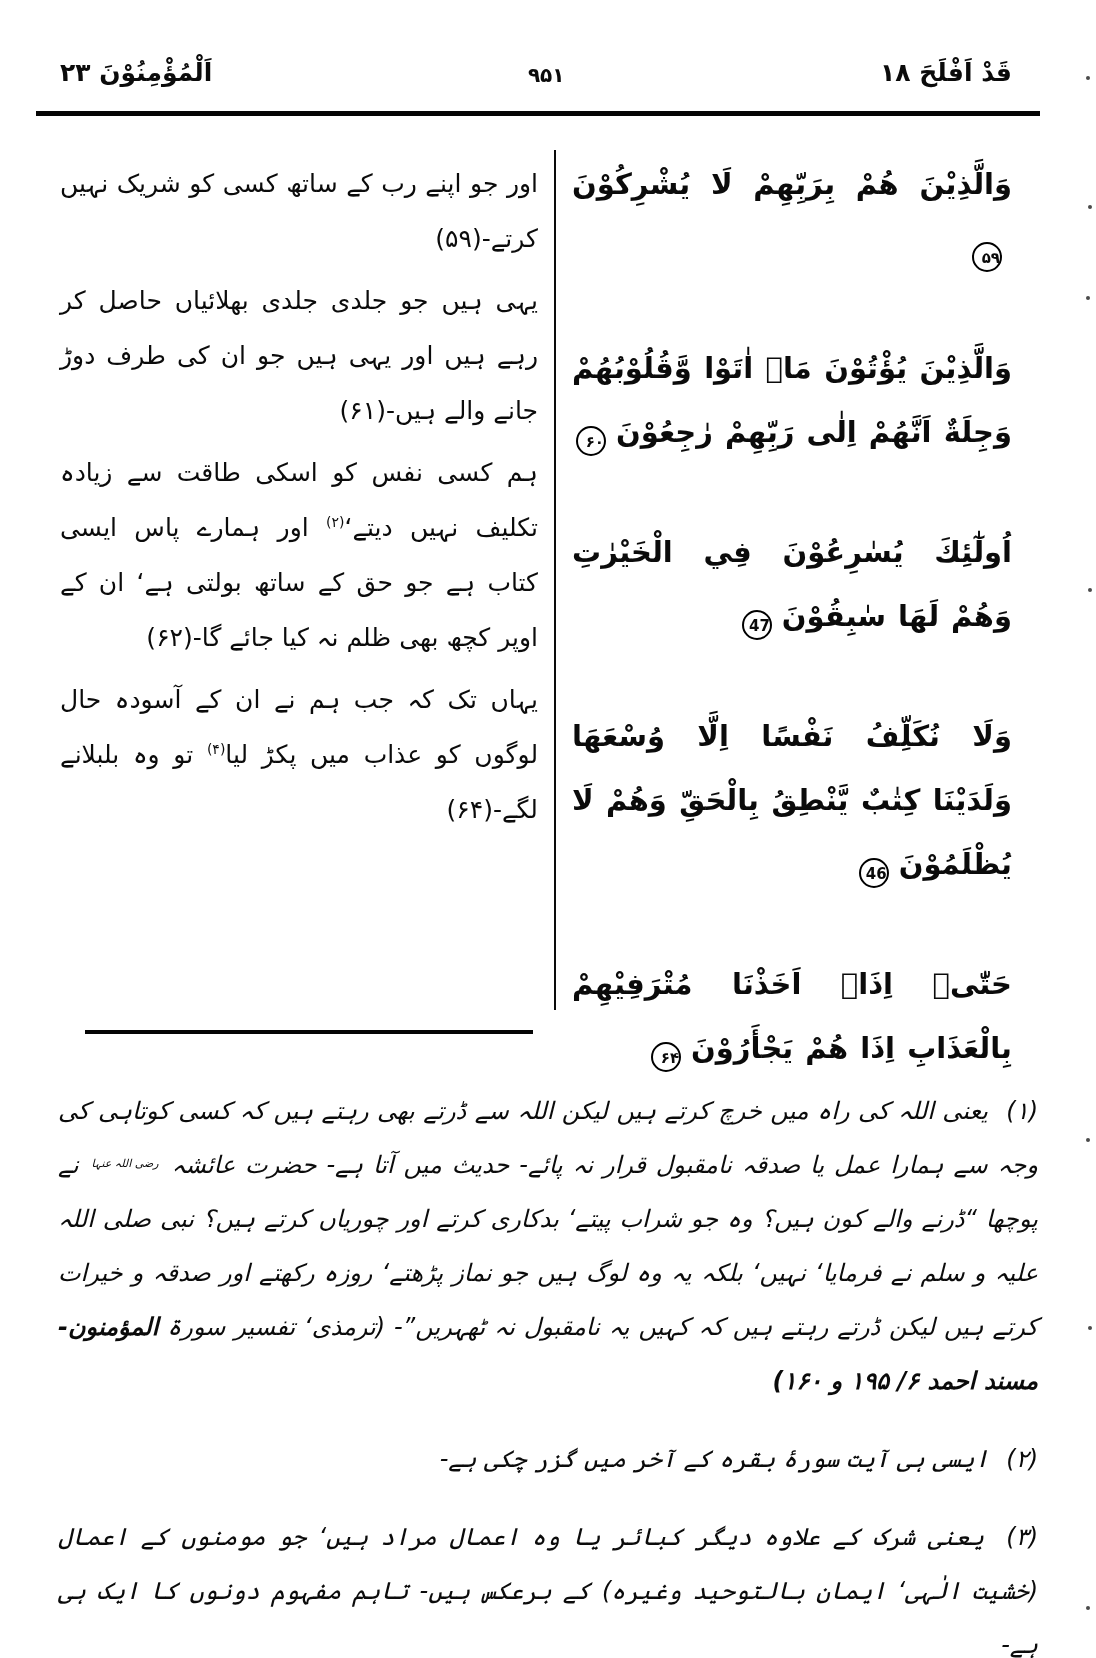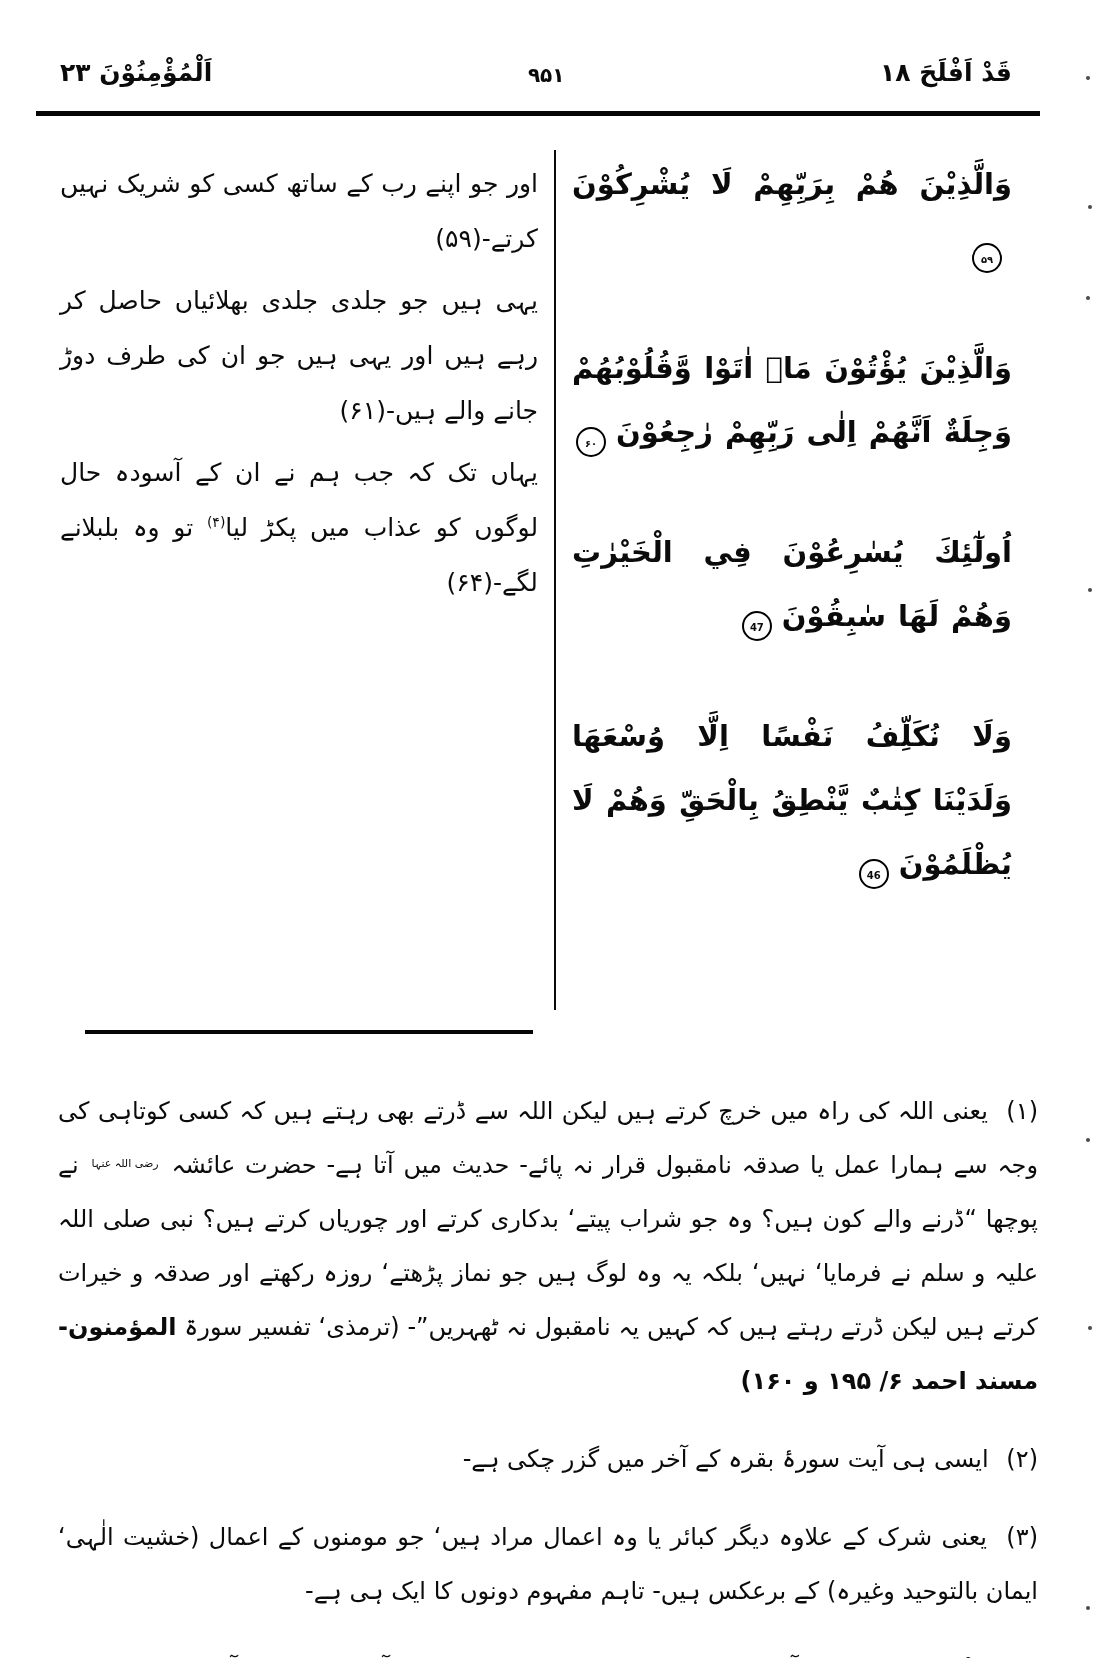--- a/index.html
+++ b/index.html
@@ -42,41 +42,41 @@
     direction:rtl; text-align:justify;
     font-size:29px; font-weight:bold;
     line-height:64px;
     margin:0 0 56px 0;
     word-spacing:2px;
   }
   .verse:last-child { margin-bottom:0; }
   .aya-num {
     display:inline-block; width:30px; height:30px; line-height:29px;
     border:2.5px solid #000; border-radius:50%;
-    font-size:10px; font-weight:bold; text-align:center;
+    font-size:15px; font-weight:bold; 
     vertical-align:-5px; margin:0 10px 0 2px;
     box-sizing:border-box;
   }
   .urdu-para {
     direction:rtl; text-align:justify;
     font-size:25px; line-height:55px;
     margin:0 0 7px 0;
   }
   .urdu-para sup { font-size:14px; line-height:0; }
   
   .fn-rule {
     position:absolute; top:1030px; left:85px; width:448px; height:4px;
     background:#050505;
   }
   .footnotes {
     position:absolute; top:1060px; left:58px; width:980px;
     direction:rtl; text-align:justify;
     font-size:24px; line-height:54px;
   }
-  .footnote { margin-bottom:4px; }
+  .footnote { margin-bottom:4px;font-style:italic; }
   .fn-marker { margin-left:10px; }
   .fn-ref, .fn-word { font-weight:bold; }
   .honorific {
     font-size:11px; line-height:12px; display:inline-block;
     vertical-align:6px; margin:0 3px;
   }
   
   .artifact {
     position:absolute; width:4px; height:4px; border-radius:50%;
     background:#4a4a4a;
@@ -92,30 +92,32 @@
     <span class="page-number">۹۵۱</span>
     <span class="surah-label">اَلْمُؤْمِنُوْنَ ۲۳</span>
   </div>
   <div class="header-rule"></div>
 
   <div class="columns">
 
     <div class="col-urdu">
       <p class="urdu-para"><span>اور جو اپنے رب کے ساتھ کسی کو شریک نہیں کرتے-(۵۹)</span></p>
       <p class="urdu-para"><span>یہی ہیں جو جلدی جلدی بھلائیاں حاصل کر رہے ہیں اور یہی ہیں جو ان کی طرف دوڑ جانے والے ہیں-(۶۱)</span></p>
+      <p class="urdu-para"><span>ہم کسی نفس کو اسکی طاقت سے زیادہ تکلیف نہیں دیتے‘</span><sup>(۲)</sup> <span>اور ہمارے پاس ایسی کتاب ہے جو حق کے ساتھ بولتی ہے‘ ان کے اوپر کچھ بھی ظلم نہ کیا جائے گا-(۶۲)</span></p>
       <p class="urdu-para"><span>یہاں تک کہ جب ہم نے ان کے آسودہ حال لوگوں کو عذاب میں پکڑ لیا</span><sup>(۴)</sup> <span>تو وہ بلبلانے لگے-(۶۴)</span></p>
     </div>
 
     <div class="col-divider"></div>
 
     <div class="col-arabic">
       <p class="verse"><span>وَالَّذِيْنَ هُمْ بِرَبِّهِمْ لَا يُشْرِكُوْنَ</span><span class="aya-num">۵۹</span></p>
       <p class="verse"><span>وَالَّذِيْنَ يُؤْتُوْنَ مَاۤ اٰتَوْا وَّقُلُوْبُهُمْ وَجِلَةٌ اَنَّهُمْ اِلٰى رَبِّهِمْ رٰجِعُوْنَ</span><span class="aya-num">۶۰</span></p>
       <p class="verse"><span>اُولٰٓئِكَ يُسٰرِعُوْنَ فِي الْخَيْرٰتِ وَهُمْ لَهَا سٰبِقُوْنَ</span><span class="aya-num">47</span></p>
       <p class="verse"><span>وَلَا نُكَلِّفُ نَفْسًا اِلَّا وُسْعَهَا وَلَدَيْنَا كِتٰبٌ يَّنْطِقُ بِالْحَقِّ وَهُمْ لَا يُظْلَمُوْنَ</span><span class="aya-num">46</span></p>
+      <p class="verse"><span>حَتّٰىۤ اِذَاۤ اَخَذْنَا مُتْرَفِيْهِمْ بِالْعَذَابِ اِذَا هُمْ يَجْأَرُوْنَ</span><span class="aya-num">۶۴</span></p>
     </div>
   </div>
 
   <div class="fn-rule"></div>
 
   <div class="footnotes">
     <p class="footnote">
       <span class="fn-marker">(۱)</span>
       <span>یعنی اللہ کی راہ میں خرچ کرتے ہیں لیکن اللہ سے ڈرتے بھی رہتے ہیں کہ کسی کوتاہی کی وجہ سے ہمارا عمل یا صدقہ نامقبول قرار نہ پائے- حدیث میں آتا ہے- حضرت عائشہ</span>
       <span class="honorific">رضی اللہ عنہا</span>

